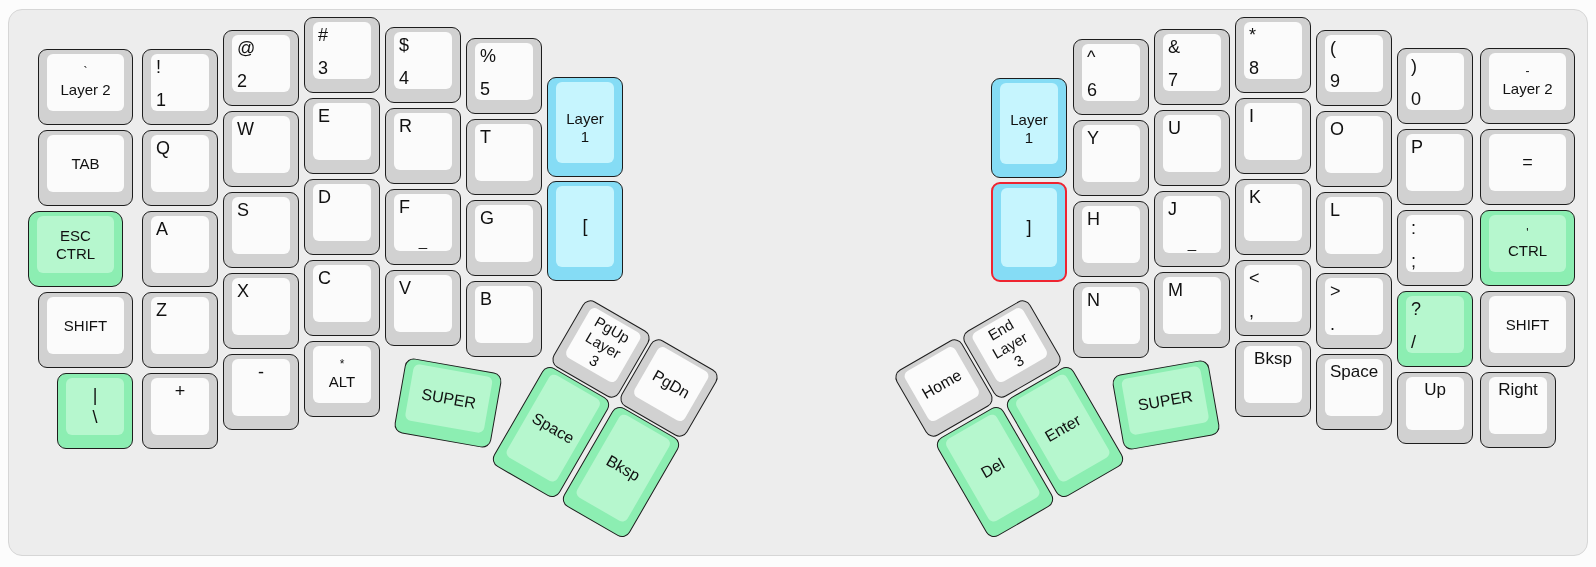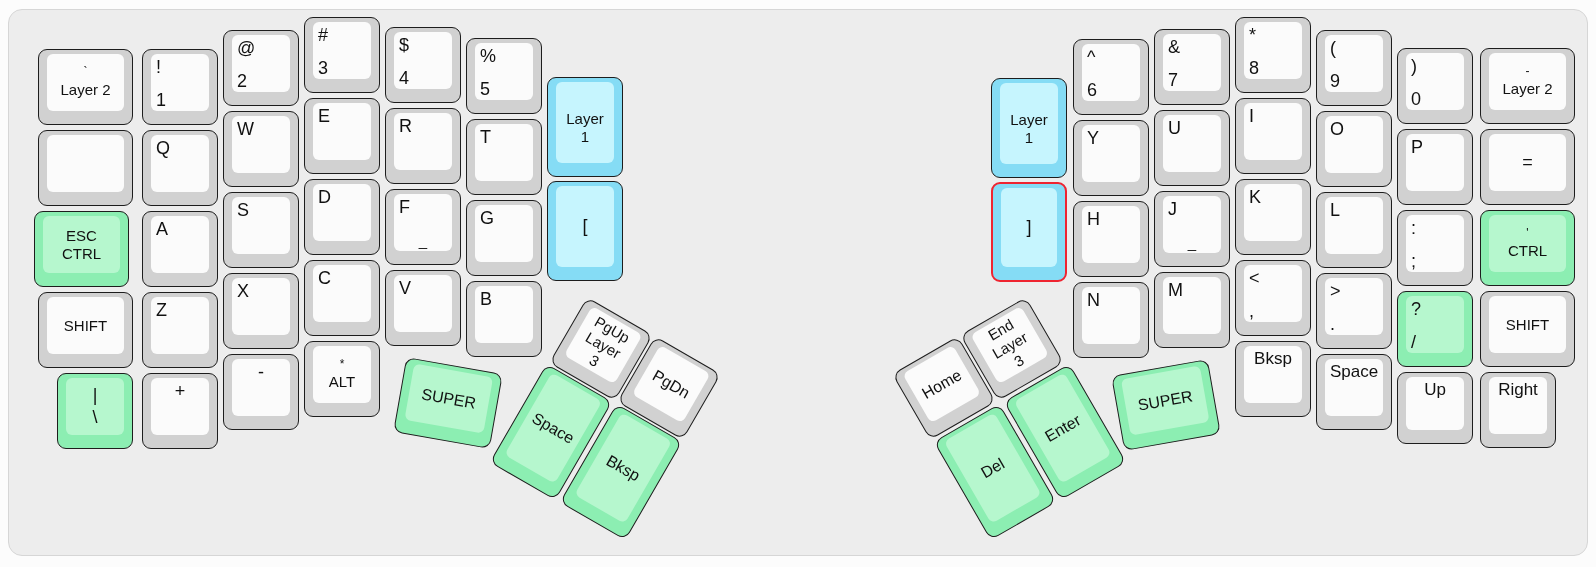--- a/index.html
+++ b/index.html
@@ -39,22 +39,25 @@
   <div id="keys">
       <div class="key gray" style="left: 38px; top: 49px; width: 95px; height: 76px;">
         <div class="cap"></div>
         <div class="labels ha-center va-mid fs-word">
           <span class="sm">`</span>
           <span>Layer 2</span>
         </div>
       </div>
       <div class="key gray" style="left: 38px; top: 130px; width: 95px; height: 76px;">
         <div class="cap"></div>
-      </div>
-      <div class="key green" style="left: 34px; top: 211px; width: 95px; height: 76px;">
+        <div class="labels ha-center va-mid fs-word">
+          <span>TAB</span>
+        </div>
+      </div>
+      <div class="key green" style="left: 28px; top: 211px; width: 95px; height: 76px; border-radius: 11px;">
         <div class="cap"></div>
         <div class="labels ha-center va-mid fs-word">
           <span>ESC</span>
           <span>CTRL</span>
         </div>
       </div>
       <div class="key gray" style="left: 38px; top: 292px; width: 95px; height: 76px;">
         <div class="cap"></div>
         <div class="labels ha-center va-mid fs-word">
           <span>SHIFT</span>

